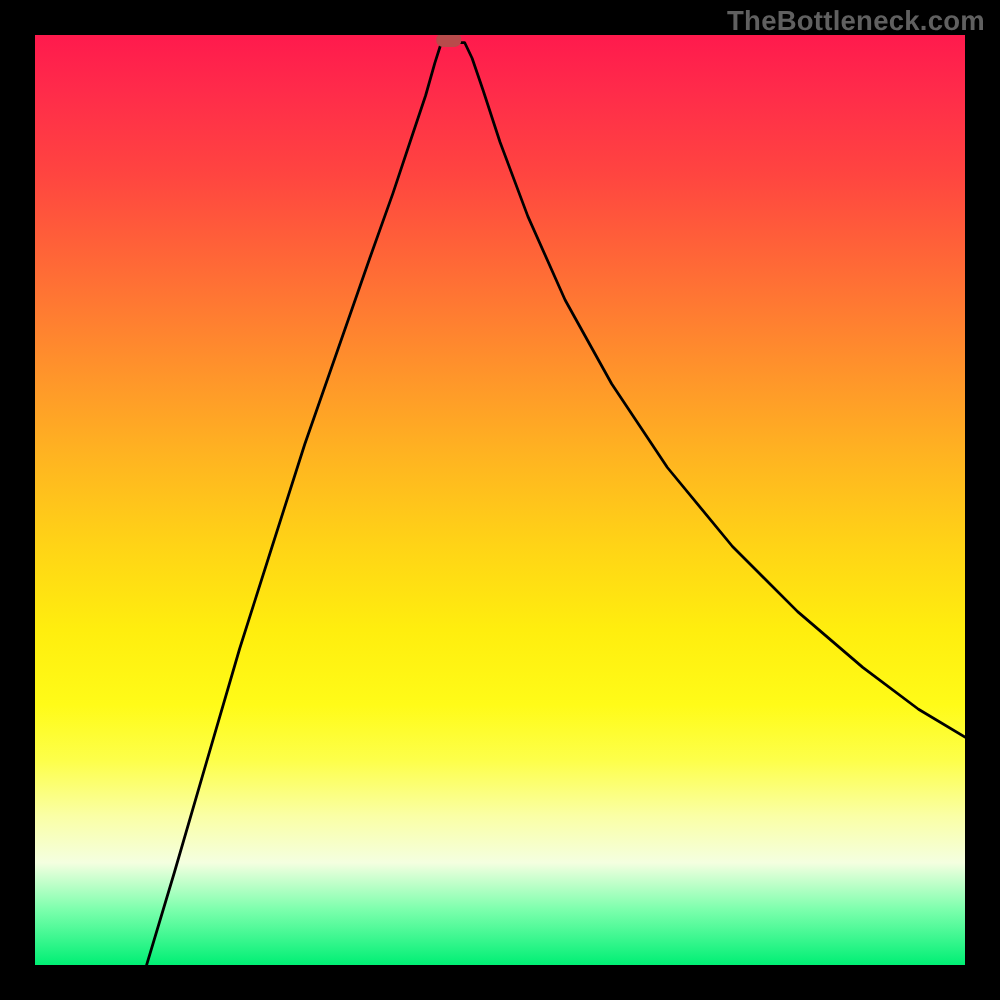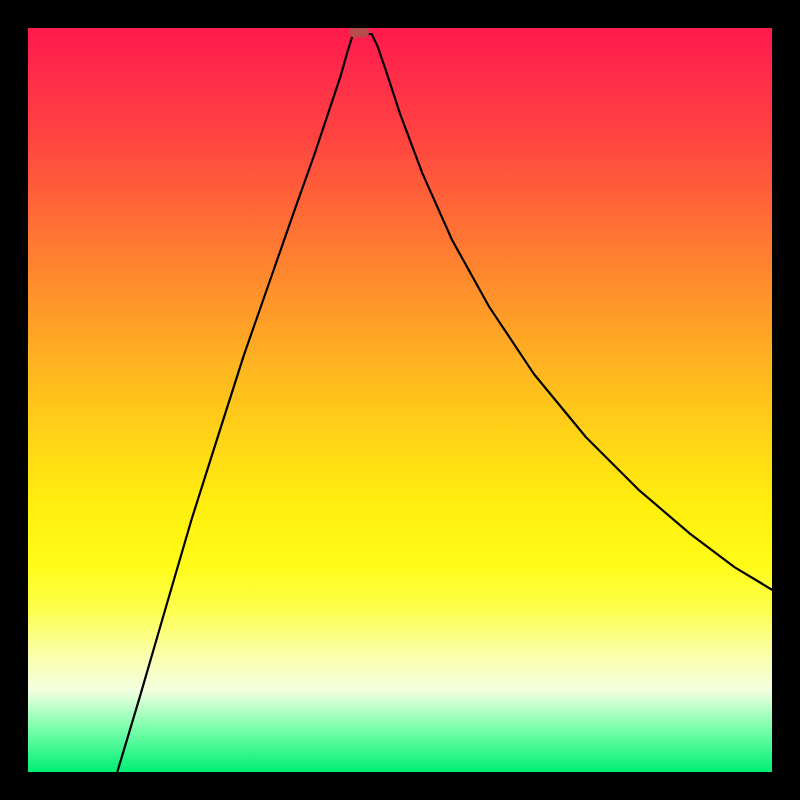--- a/index.html
+++ b/index.html
@@ -59,20 +59,21 @@
     width: 20px;
     height: 11px;
     border-radius: 5px;
     background: #b84b4b;
     transform: translate(-50%, -50%);
   }
 </style>
 </head>
 <body>
 <div class="frame">
+  <div class="watermark">TheBottleneck.com</div>
   <div class="plot">
     <div class="gradient"></div>
     <svg class="curve-svg" viewBox="0 0 744 744" preserveAspectRatio="none">
       <path id="curve-path" fill="none" stroke="#000" stroke-width="2.2" stroke-linecap="round" stroke-linejoin="round" d="M89.3 744.0 L111.6 669.6 L137.6 580.3 L163.7 491.0 L189.7 409.2 L215.8 327.4 L241.8 253.0 L267.8 178.6 L286.4 126.5 L301.3 81.8 L312.5 48.4 L319.9 22.3 L325.1 6.0 L343.7 6.0 L349.7 18.6 L358.6 44.6 L372.0 85.6 L394.3 145.1 L424.1 212.0 L461.3 279.0 L505.9 346.0 L558.0 409.2 L610.1 461.3 L662.2 505.9 L706.8 539.4 L744.0 561.7"></path>
     </svg>
     <div id="marker" class="marker" style="left: 331.08px; top: 4.464px;"></div>
   </div>
 </div>
 
 </body></html>

